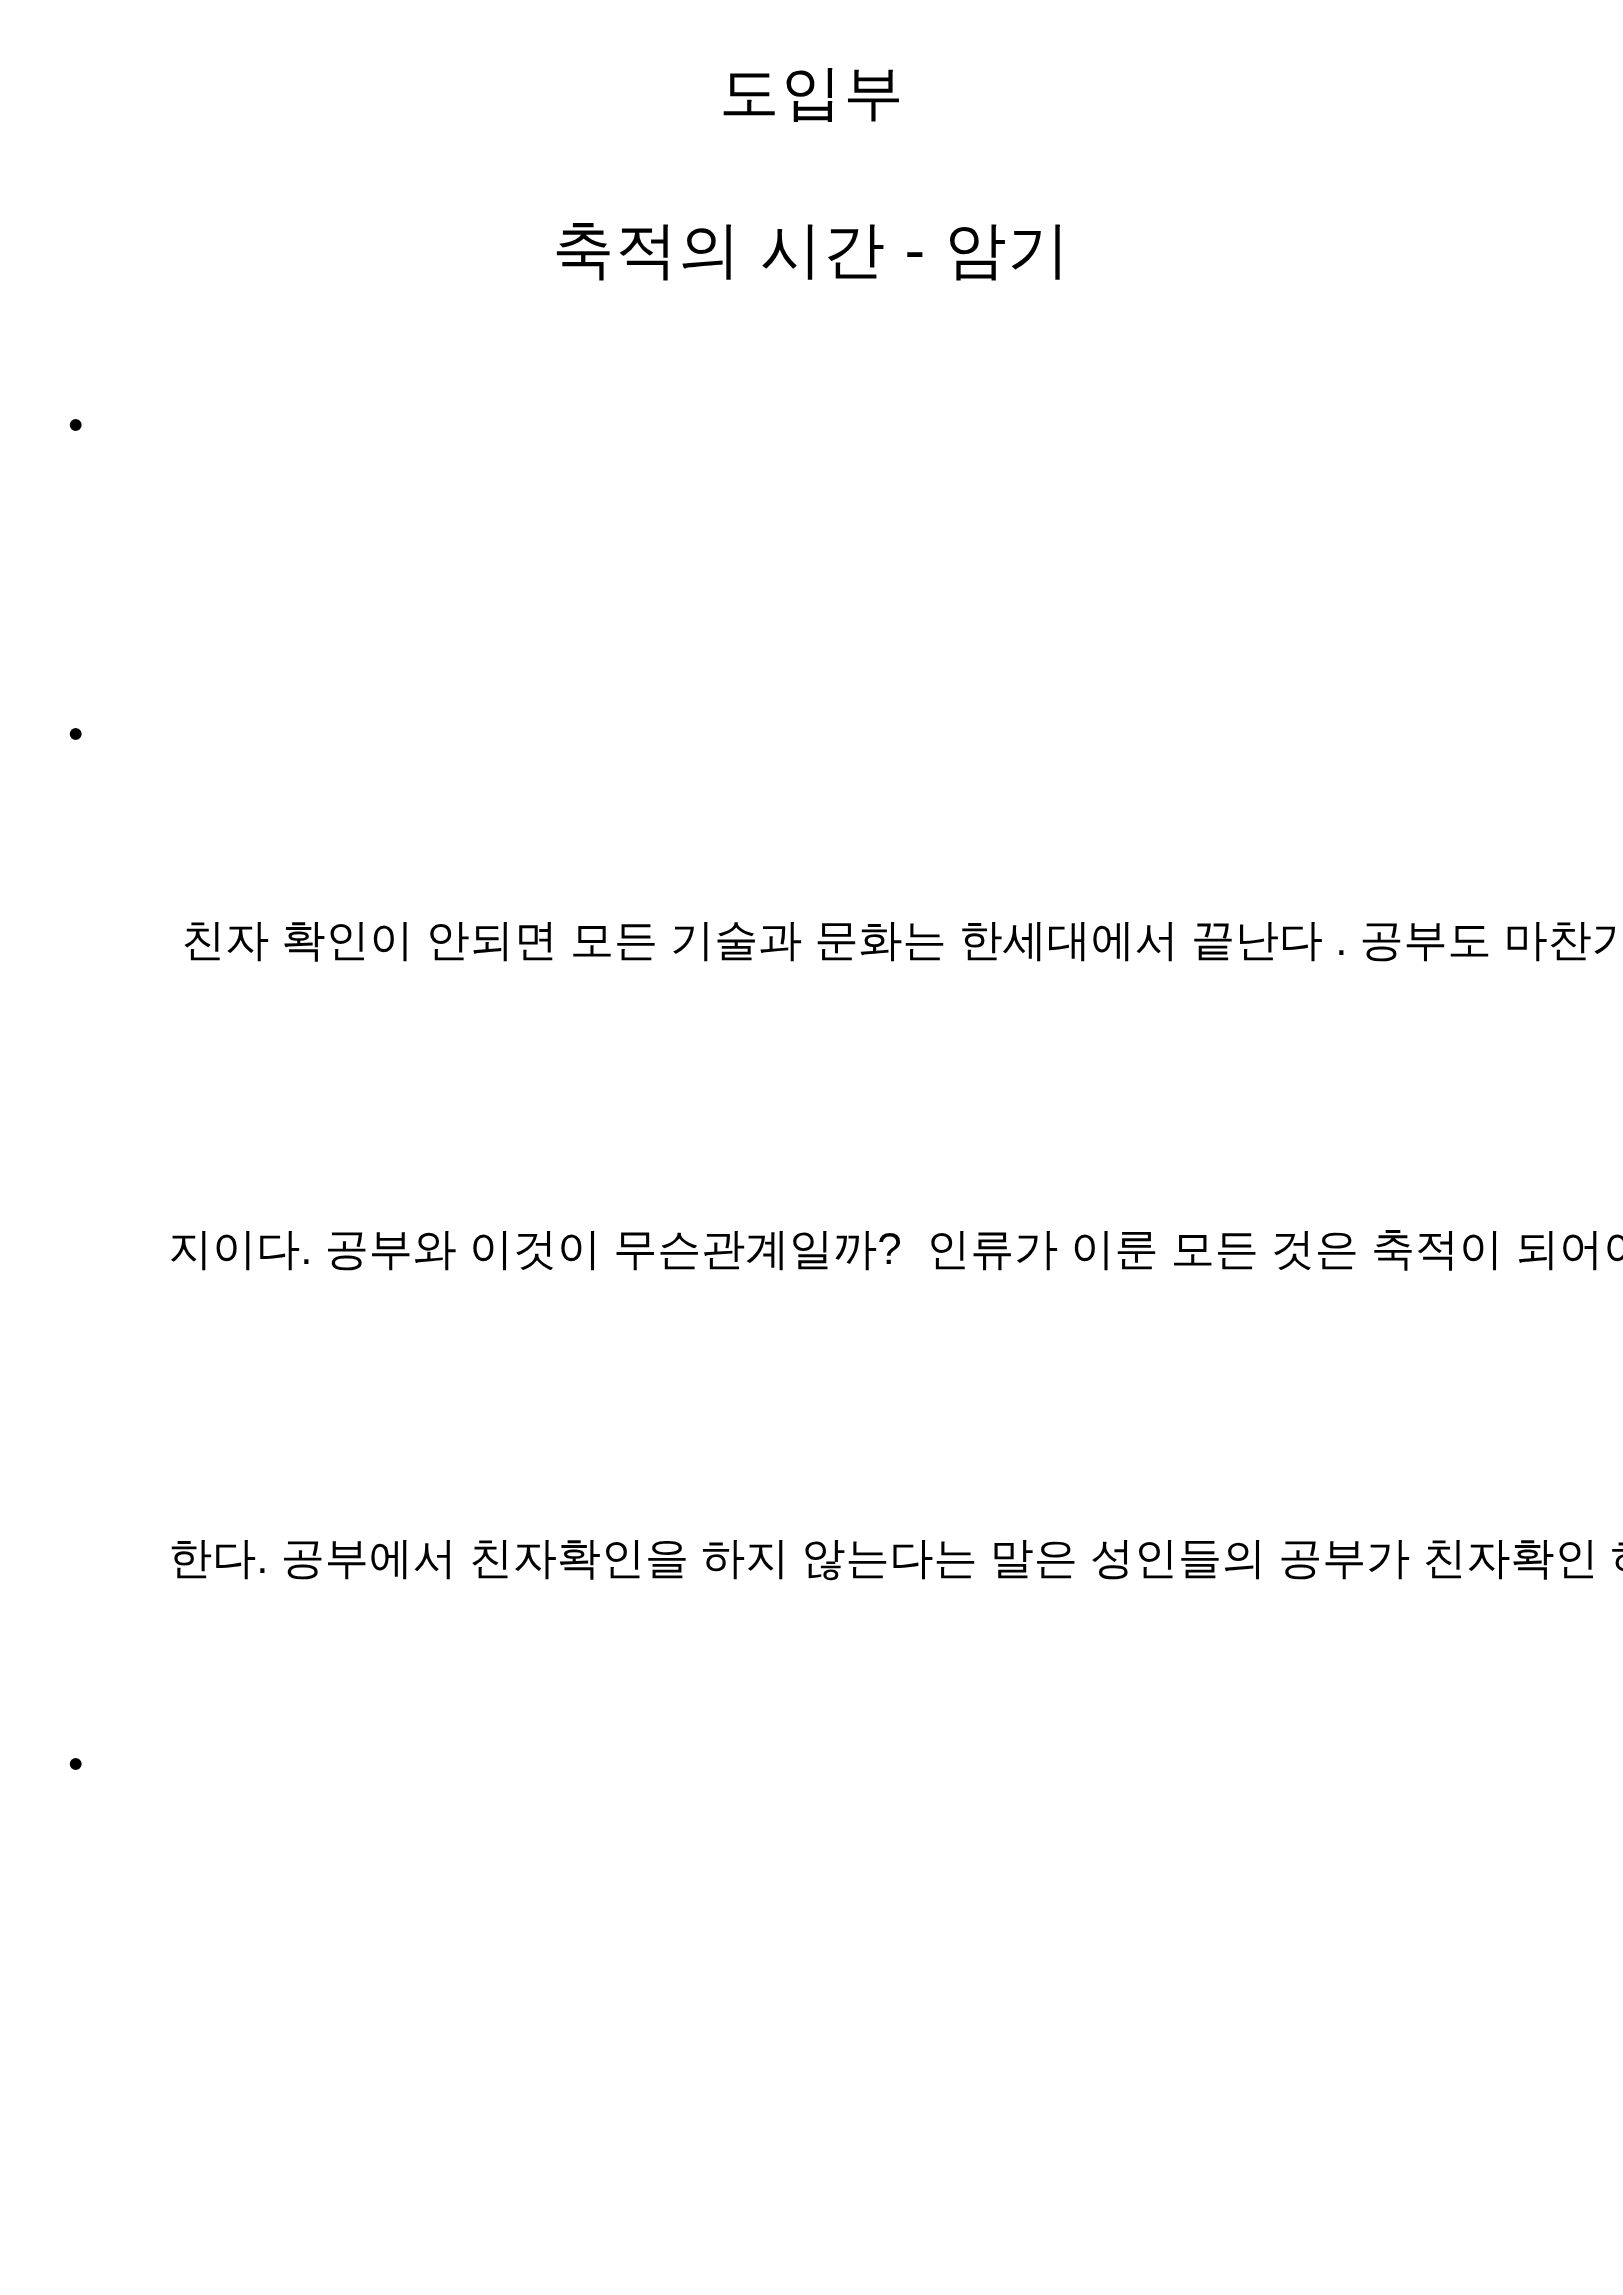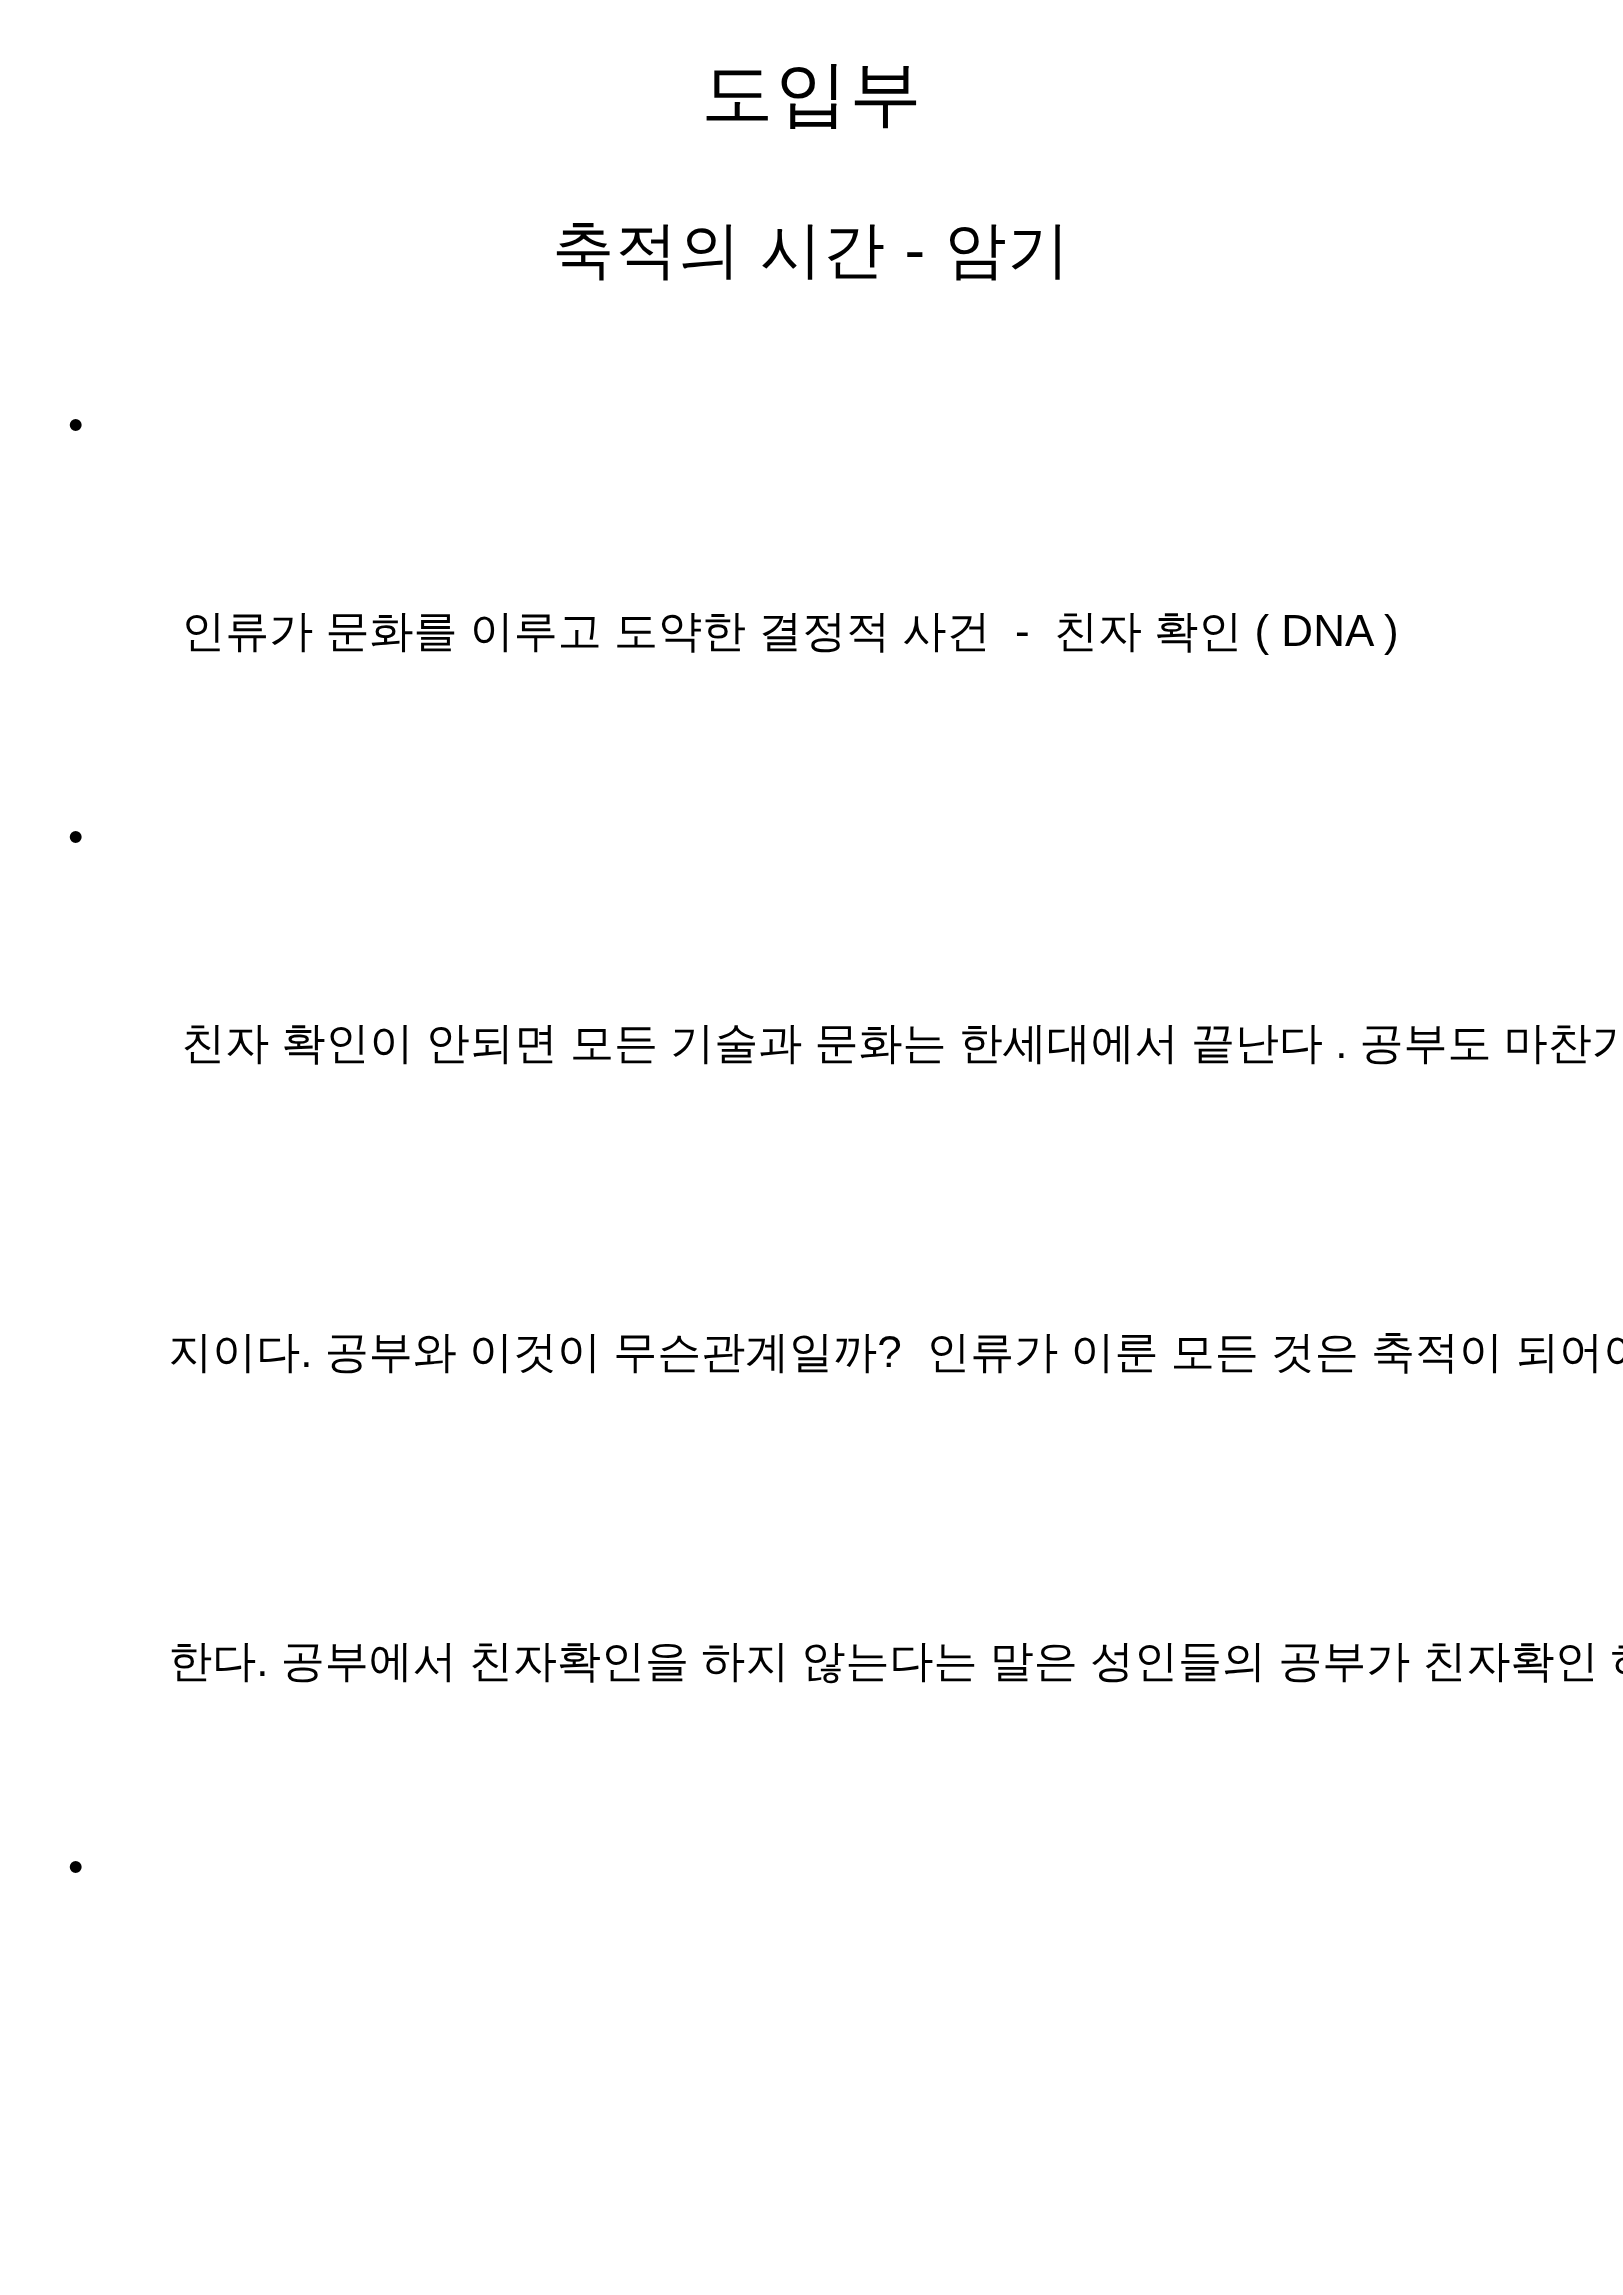--- a/index.html
+++ b/index.html
@@ -11,21 +11,21 @@
     position: relative;
     width: 1623px;
     height: 2295px;
     background: #ffffff;
     color: #000000;
     font-family: "Liberation Sans", "DejaVu Sans", sans-serif;
     overflow: hidden;
   }
   .title {
     margin: 27px 0 0 2px;
-    font-size: 72px;
+    font-size: 60px;
     line-height: 132px;
     font-weight: 400;
     text-align: center;
     letter-spacing: 2.1px;
     white-space: pre;
   }
   .subtitle {
     margin: 46px 0 0 0;
     font-size: 62px;
     line-height: 89px;
@@ -65,21 +65,20 @@
 <div class="page">
 
   <h1 class="title">도입부</h1>
 
   <h2 class="subtitle">축적의 시간 - 암기</h2>
 
   <section class="bullets">
 
     <div class="line b-first">
       <span class="marker">•</span>
-      <span>인류가 문화를 이루고 도약한 결정적 사건  -  친자 확인 ( DNA )</span>
     </div>
 
     <div class="line b-first">
       <span class="marker">•</span>
       <span>친자 확인이 안되면 모든 기술과 문화는 한세대에서 끝난다 . 공부도 마찬가</span>
     </div>
     <div class="line b-cont">
       <span>지이다. 공부와 이것이 무슨관계일까?  인류가 이룬 모든 것은 축적이 되어야</span>
     </div>
     <div class="line b-cont">

